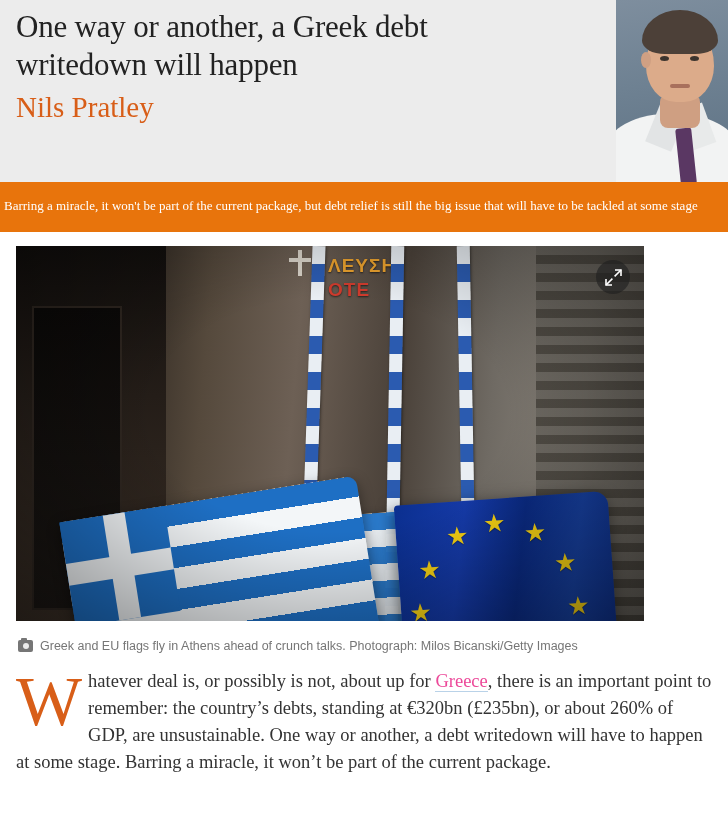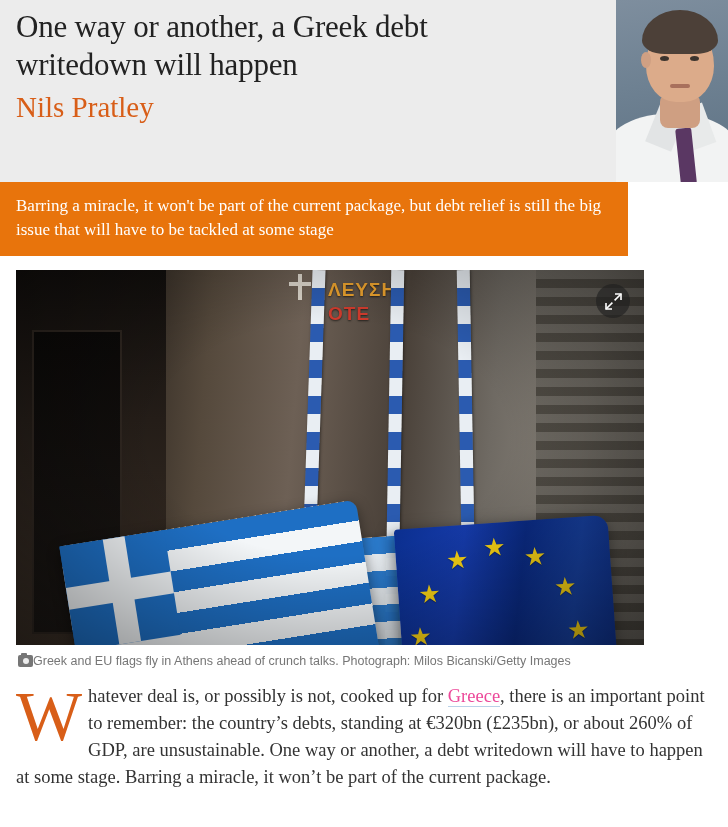--- a/index.html
+++ b/index.html
@@ -150,27 +150,27 @@
     left: 54px;
     top: 84px;
     width: 20px;
     height: 4px;
     background: #a8705c;
     border-radius: 3px;
   }
 
   
   .standfirst {
-    width: 628px;
+    width: 728px;
     background: #e8740c;
     box-sizing: border-box;
-    padding: 12px 16px 14px 16px;
+    padding: 12px 16px 14px 4px;
     color: #ffffff;
     font-family: "Liberation Serif", serif;
-    font-size: 17px;
+    font-size: 13px;
     line-height: 24px;
   }
 
   
   .figure {
     padding: 14px 16px 0 16px;
     position: relative;
   }
   .photo {
     position: relative;
@@ -286,23 +286,24 @@
     border-radius: 50%;
     background: rgba(30,30,30,.62);
     display: flex;
     align-items: center;
     justify-content: center;
     cursor: pointer;
   }
   .caption {
     width: 628px;
     box-sizing: border-box;
-    padding: 8px 2px 0 2px;
+    padding: 17px 2px 0 2px;
     display: flex;
     align-items: flex-start;
+    gap: 7px;
     font-family: "Liberation Sans", sans-serif;
     font-size: 12.5px;
     line-height: 16px;
     color: #767676;
   }
   .cam-icon {
     flex: 0 0 auto;
     width: 15px;
     height: 12px;
     background: #767676;
@@ -428,17 +429,17 @@
     </div>
 
     <div class="caption">
       <span class="cam-icon"></span>
       <span>Greek and EU flags fly in Athens ahead of crunch talks. Photograph: Milos Bicanski/Getty Images</span>
     </div>
   </div>
 
   <div class="body-text">
     <p>
-      <span class="dropcap">W</span><span>hatever deal is, or possibly is not, cooked up for </span><a href="#">Greece</a><span>, there is an important point to remember: the country’s debts, standing at €320bn (£235bn), or about 260% of GDP, are unsustainable. One way or another, a debt writedown will have to happen at some stage. Barring a miracle, it won’t be part of the current package.</span>
+      <span class="dropcap">W</span><span>hatever deal is, or possibly is not, about up for </span><a href="#">Greece</a><span>, there is an important point to remember: the country’s debts, standing at €320bn (£235bn), or about 260% of GDP, are unsustainable. One way or another, a debt writedown will have to happen at some stage. Barring a miracle, it won’t be part of the current package.</span>
     </p>
   </div>
 
 </div>
 
 </body></html>

